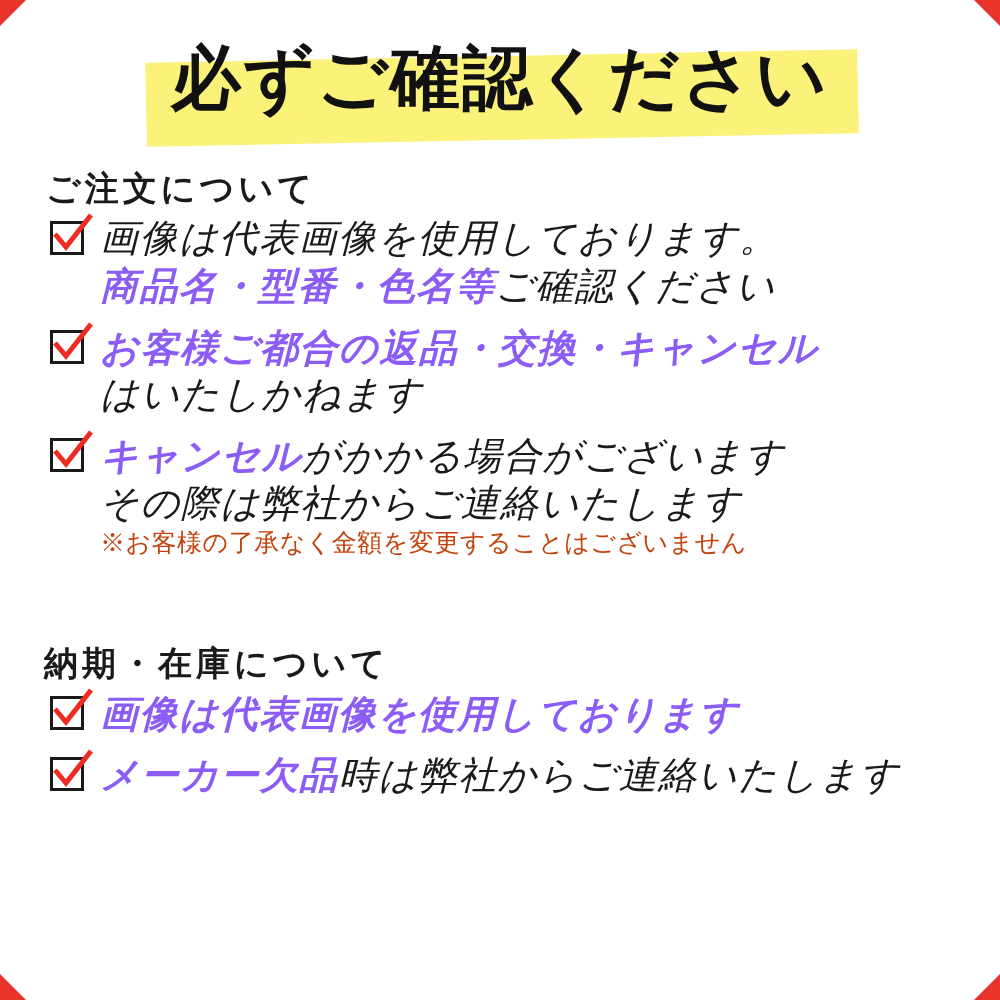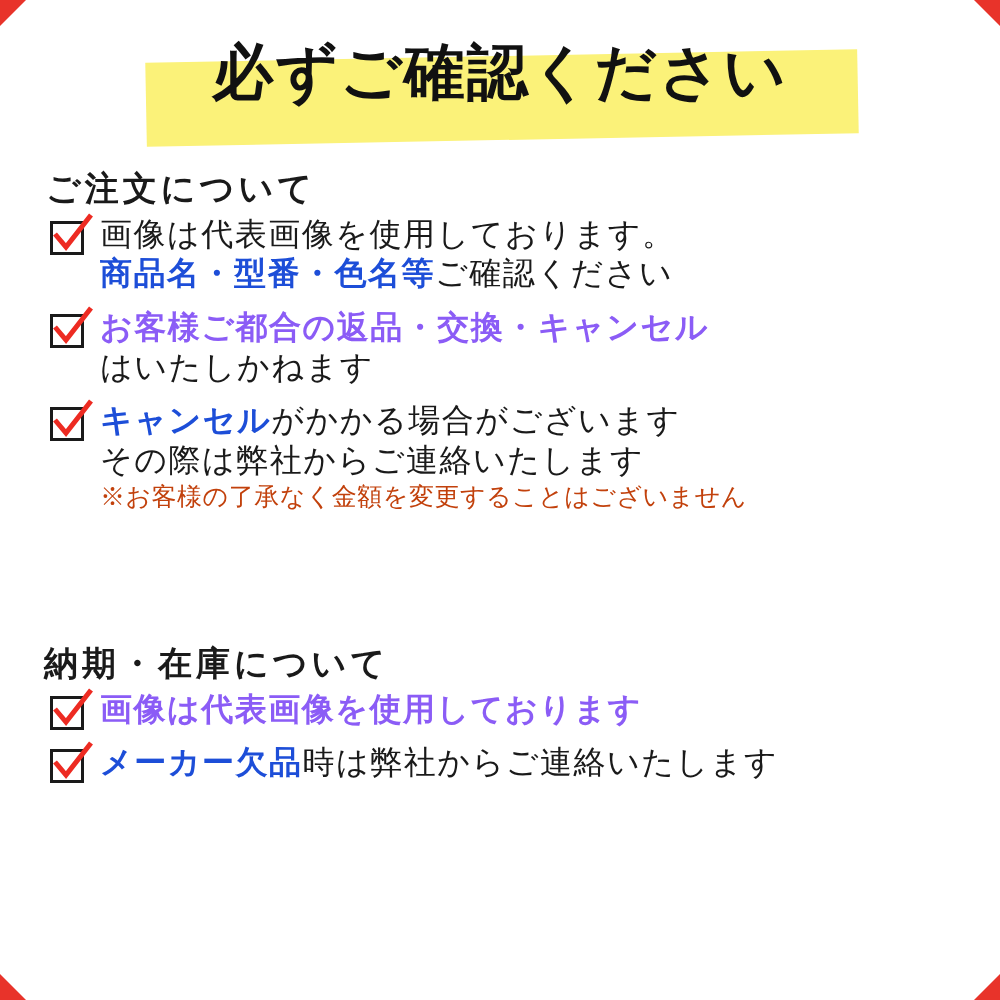--- a/index.html
+++ b/index.html
@@ -66,21 +66,21 @@
     width: 712px;
     height: 84px;
     background: #fbf279;
     transform: rotate(-1.1deg);
     z-index: 0;
   }
   .title-text {
     position: relative;
     z-index: 1;
     display: inline-block;
-    font-size: 61px;
+    font-size: 70px;
     font-weight: bold;
     letter-spacing: 2px;
     color: #111111;
     line-height: 1.25;
   }
 
   .section {
     position: absolute;
     left: 44px;
     width: 930px;
@@ -110,32 +110,33 @@
   }
   .check svg {
     position: absolute;
     left: -3px;
     top: -12px;
     width: 44px;
     height: 44px;
     overflow: visible;
   }
   .line {
-    font-size: 32px;
+    font-size: 38px;
     line-height: 1.24;
     letter-spacing: 1.5px;
     color: #1a1a1a;
     white-space: nowrap;
+    font-style: italic;
   }
   .line.red {
     color: #8b5cf6;
     font-weight: bold;
   }
   .line .red {
-    color: #1d4ed8;
+    color: #8b5cf6;
     font-weight: bold;
   }
   .note {
     font-size: 25px;
     letter-spacing: 0.5px;
     color: #c2410c;
     line-height: 1.3;
     white-space: nowrap;
   }
 

